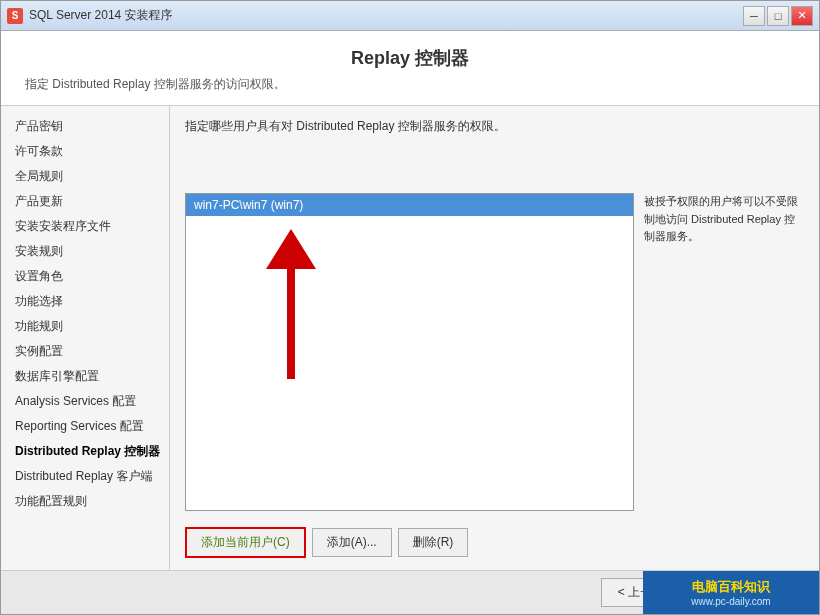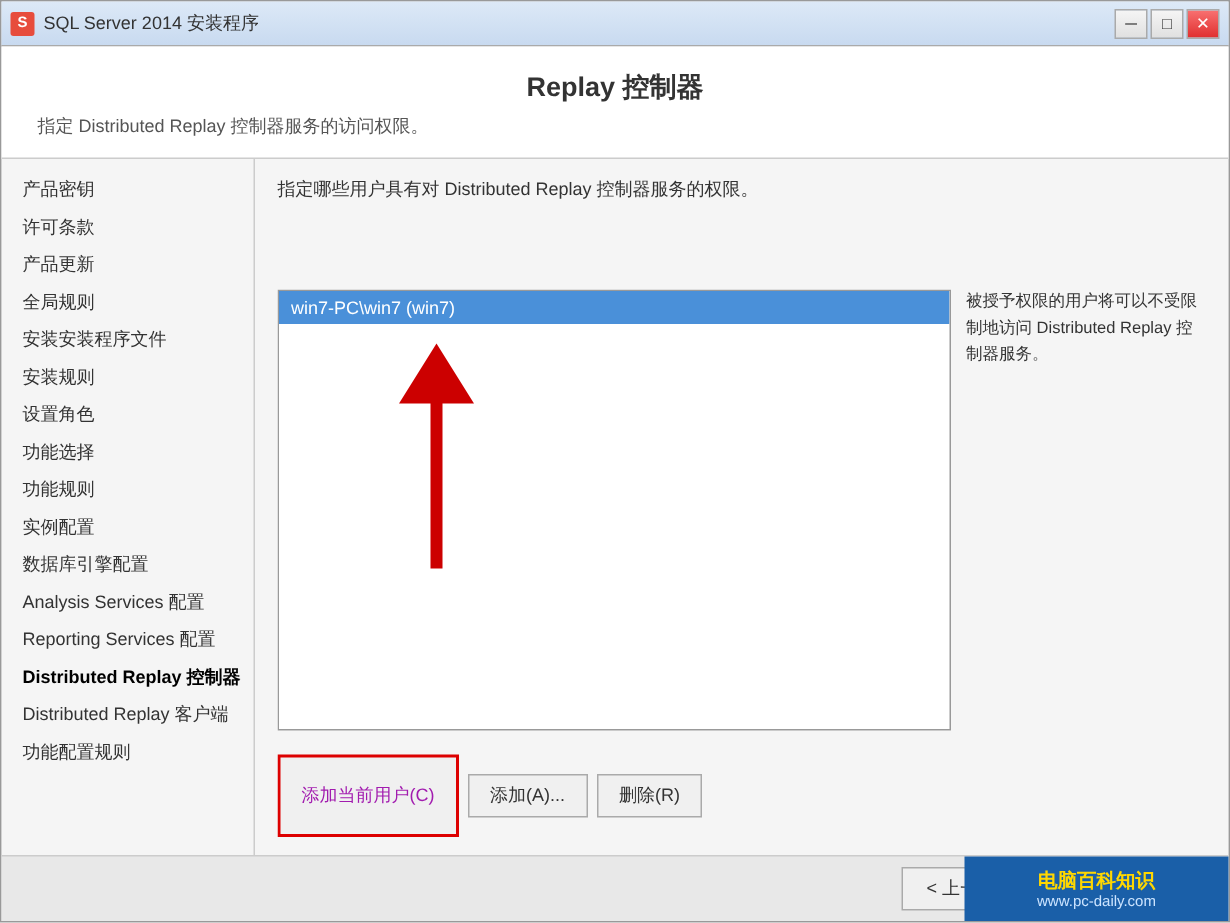--- a/index.html
+++ b/index.html
@@ -150,27 +150,27 @@
       line-height: 1.6;
       flex-shrink: 0;
     }
     .bottom-buttons {
       margin-top: 10px;
       display: flex;
       gap: 6px;
       align-items: center;
     }
     .btn {
-      padding: 17px 14px;
+      padding: 5px 14px;
       border: 2px solid #d00;
       background: #f0f0f0;
       font-size: 12px;
       font-family: 'Microsoft YaHei', SimSun, sans-serif;
       cursor: pointer;
-      color: #a21caf;
+      color: #4d7c0f;
       outline: none;
     }
     .btn-normal {
       border: 1px solid #aaa;
       padding: 5px 14px;
       background: #f0f0f0;
       font-size: 12px;
       font-family: 'Microsoft YaHei', SimSun, sans-serif;
       cursor: pointer;
       color: #333;
@@ -252,22 +252,22 @@
     <div class="header-title">Replay 控制器</div>
     <div class="header-subtitle">指定 Distributed Replay 控制器服务的访问权限。</div>
   </div>
 
   <div class="main-body">
 
     <div class="sidebar">
 
       <div class="sidebar-item">产品密钥</div>
       <div class="sidebar-item">许可条款</div>
+      <div class="sidebar-item">全局规则</div>
       <div class="sidebar-item">产品更新</div>
-      <div class="sidebar-item">全局规则</div>
       <div class="sidebar-item">安装安装程序文件</div>
       <div class="sidebar-item">安装规则</div>
       <div class="sidebar-item">设置角色</div>
       <div class="sidebar-item">功能选择</div>
       <div class="sidebar-item">功能规则</div>
       <div class="sidebar-item">实例配置</div>
       <div class="sidebar-item">数据库引擎配置</div>
       <div class="sidebar-item">Analysis Services 配置</div>
       <div class="sidebar-item">Reporting Services 配置</div>
       <div class="sidebar-item active"><strong>Distributed Replay 控制器</strong></div>

